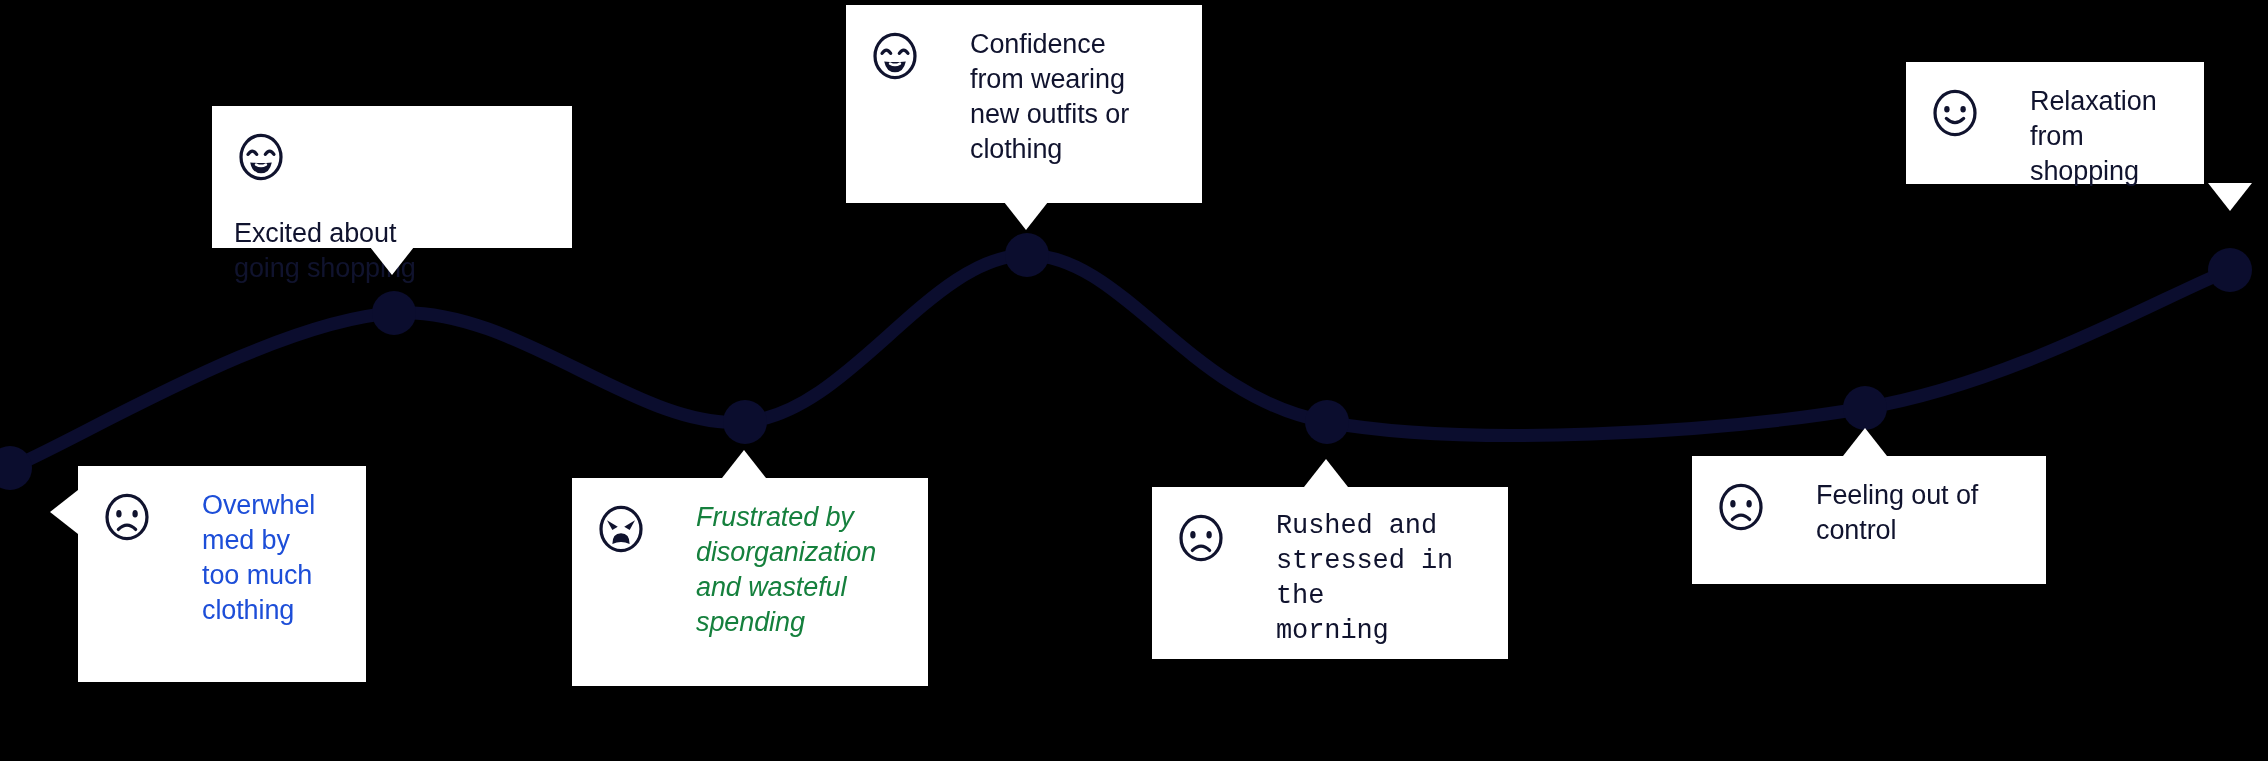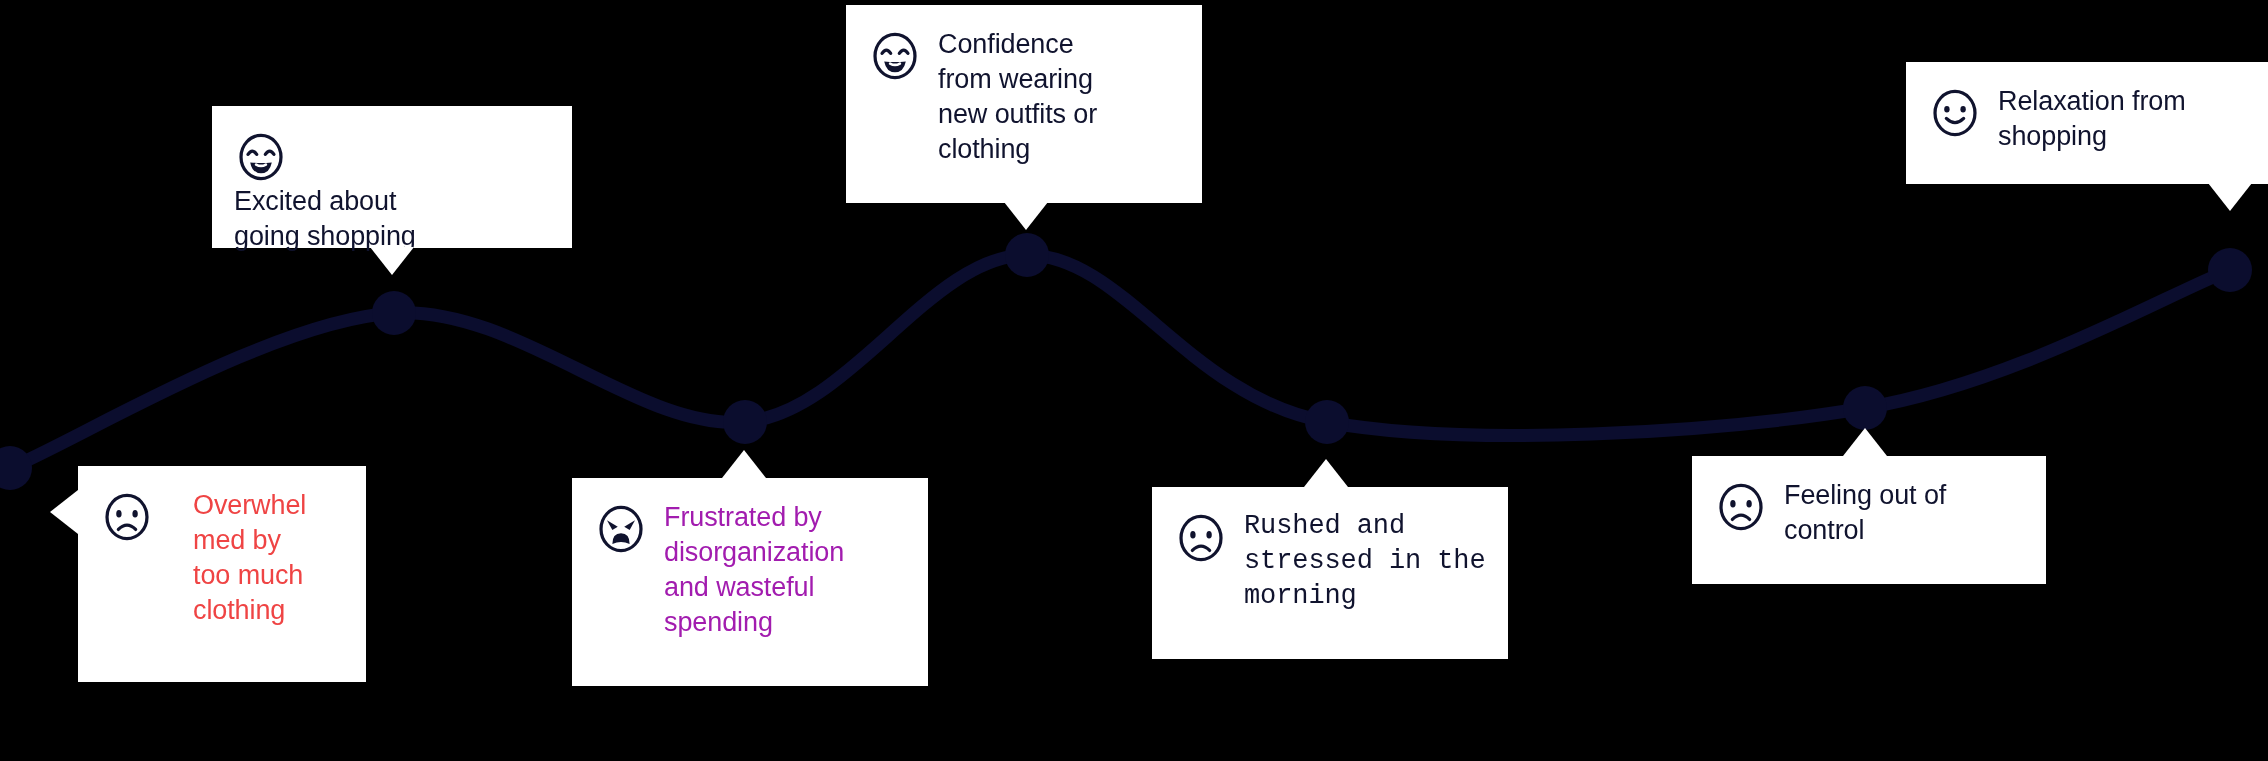--- a/index.html
+++ b/index.html
@@ -22,20 +22,21 @@
     height: 761px;
   }
   .callout {
     position: absolute;
     background: #ffffff;
     box-sizing: border-box;
     display: flex;
     align-items: flex-start;
     padding: 22px 12px 22px 22px;
     z-index: 5;
+    gap: 32px;
   }
   .callout-icon {
     flex: 0 0 auto;
     width: 54px;
     height: 54px;
     margin-right: 16px;
     margin-top: 2px;
   }
   .callout-icon svg { display: block; width: 54px; height: 54px; }
   .callout-label {
@@ -91,21 +92,21 @@
       <div class="tail tail-left" style="left: 50px; top: 490px;"></div>
       <div class="callout" style="left: 78px; top: 466px; width: 288px; height: 216px; background: rgb(255, 255, 255);">
         <span class="callout-icon">
     <svg viewBox="0 0 100 100">
       <ellipse cx="50" cy="50" rx="37" ry="40" fill="none" stroke="#10132e" stroke-width="6"></ellipse>
       <ellipse cx="35" cy="44" rx="5" ry="7" fill="#10132e"></ellipse>
       <ellipse cx="65" cy="44" rx="5" ry="7" fill="#10132e"></ellipse>
       <path d="M34 73 Q50 57 66 73" fill="none" stroke="#10132e" stroke-width="6" stroke-linecap="round"></path>
     </svg>
         </span>
-        <span class="callout-label" style="color: #ef4444; margin-left: 23px;">Overwhel
+        <span class="callout-label" style="color: #1d4ed8;">Overwhel
 med by
 too much
 clothing</span>
       </div>
       <div class="tail tail-down" style="left: 370px; top: 247px;"></div>
       <div class="callout" style="left: 212px; top: 106px; width: 360px; height: 142px; background: rgb(255, 255, 255); flex-direction: column;">
         <span class="callout-icon">
     <svg viewBox="0 0 100 100">
       <ellipse cx="50" cy="50" rx="37" ry="40" fill="none" stroke="#10132e" stroke-width="6"></ellipse>
       <path d="M26 45 Q34 33 42 45" fill="none" stroke="#10132e" stroke-width="6" stroke-linecap="round"></path>
@@ -120,21 +121,21 @@
       <div class="tail tail-up" style="left: 722px; top: 450px;"></div>
       <div class="callout" style="left: 572px; top: 478px; width: 356px; height: 208px; background: rgb(255, 255, 255);">
         <span class="callout-icon">
     <svg viewBox="0 0 100 100">
       <ellipse cx="50" cy="50" rx="37" ry="40" fill="none" stroke="#10132e" stroke-width="6"></ellipse>
       <path d="M24 34 L44 46 L34 52 Z" fill="#10132e"></path>
       <path d="M76 34 L56 46 L66 52 Z" fill="#10132e"></path>
       <path d="M34 78 Q34 58 50 58 Q66 58 66 78 Q50 70 34 78 Z" fill="#10132e"></path>
     </svg>
         </span>
-        <span class="callout-label" style="color: #a21caf;">Frustrated by
+        <span class="callout-label" style="color: #15803d; font-style: italic;">Frustrated by
 disorganization
 and wasteful
 spending</span>
       </div>
       <div class="tail tail-down" style="left: 1004px; top: 202px;"></div>
       <div class="callout" style="left: 846px; top: 5px; width: 356px; height: 198px; background: rgb(255, 255, 255);">
         <span class="callout-icon">
     <svg viewBox="0 0 100 100">
       <ellipse cx="50" cy="50" rx="37" ry="40" fill="none" stroke="#10132e" stroke-width="6"></ellipse>
       <path d="M26 45 Q34 33 42 45" fill="none" stroke="#10132e" stroke-width="6" stroke-linecap="round"></path>
@@ -169,21 +170,21 @@
       <ellipse cx="50" cy="50" rx="37" ry="40" fill="none" stroke="#10132e" stroke-width="6"></ellipse>
       <ellipse cx="35" cy="44" rx="5" ry="7" fill="#10132e"></ellipse>
       <ellipse cx="65" cy="44" rx="5" ry="7" fill="#10132e"></ellipse>
       <path d="M34 73 Q50 57 66 73" fill="none" stroke="#10132e" stroke-width="6" stroke-linecap="round"></path>
     </svg>
         </span>
         <span class="callout-label" style="color: rgb(16, 19, 46);">Feeling out of
 control</span>
       </div>
       <div class="tail tail-down" style="left: 2208px; top: 183px;"></div>
-      <div class="callout" style="left: 1906px; top: 62px; width: 362px; height: 122px; background: rgb(255, 255, 255);">
+      <div class="callout" style="left: 1906px; top: 62px; width: 298px; height: 122px; background: rgb(255, 255, 255);">
         <span class="callout-icon">
     <svg viewBox="0 0 100 100">
       <ellipse cx="50" cy="50" rx="37" ry="40" fill="none" stroke="#10132e" stroke-width="6"></ellipse>
       <ellipse cx="35" cy="43" rx="5" ry="6" fill="#10132e"></ellipse>
       <ellipse cx="65" cy="43" rx="5" ry="6" fill="#10132e"></ellipse>
       <path d="M34 60 Q50 76 66 60" fill="none" stroke="#10132e" stroke-width="6" stroke-linecap="round"></path>
     </svg>
         </span>
         <span class="callout-label" style="color: rgb(16, 19, 46);">Relaxation from
 shopping</span>

